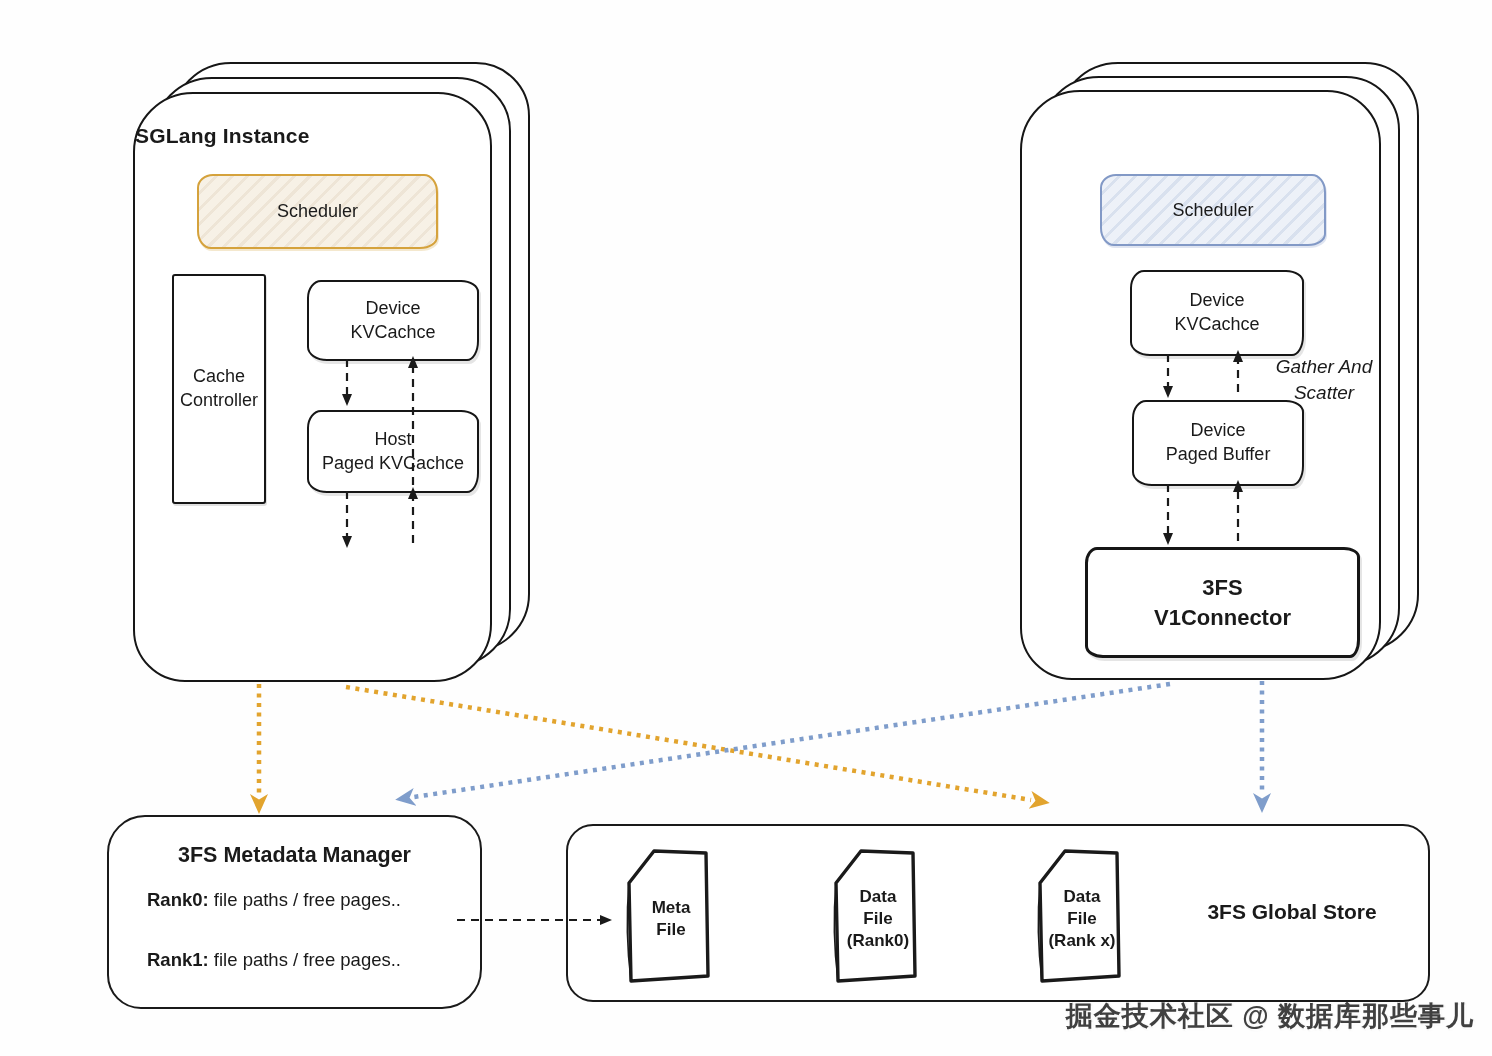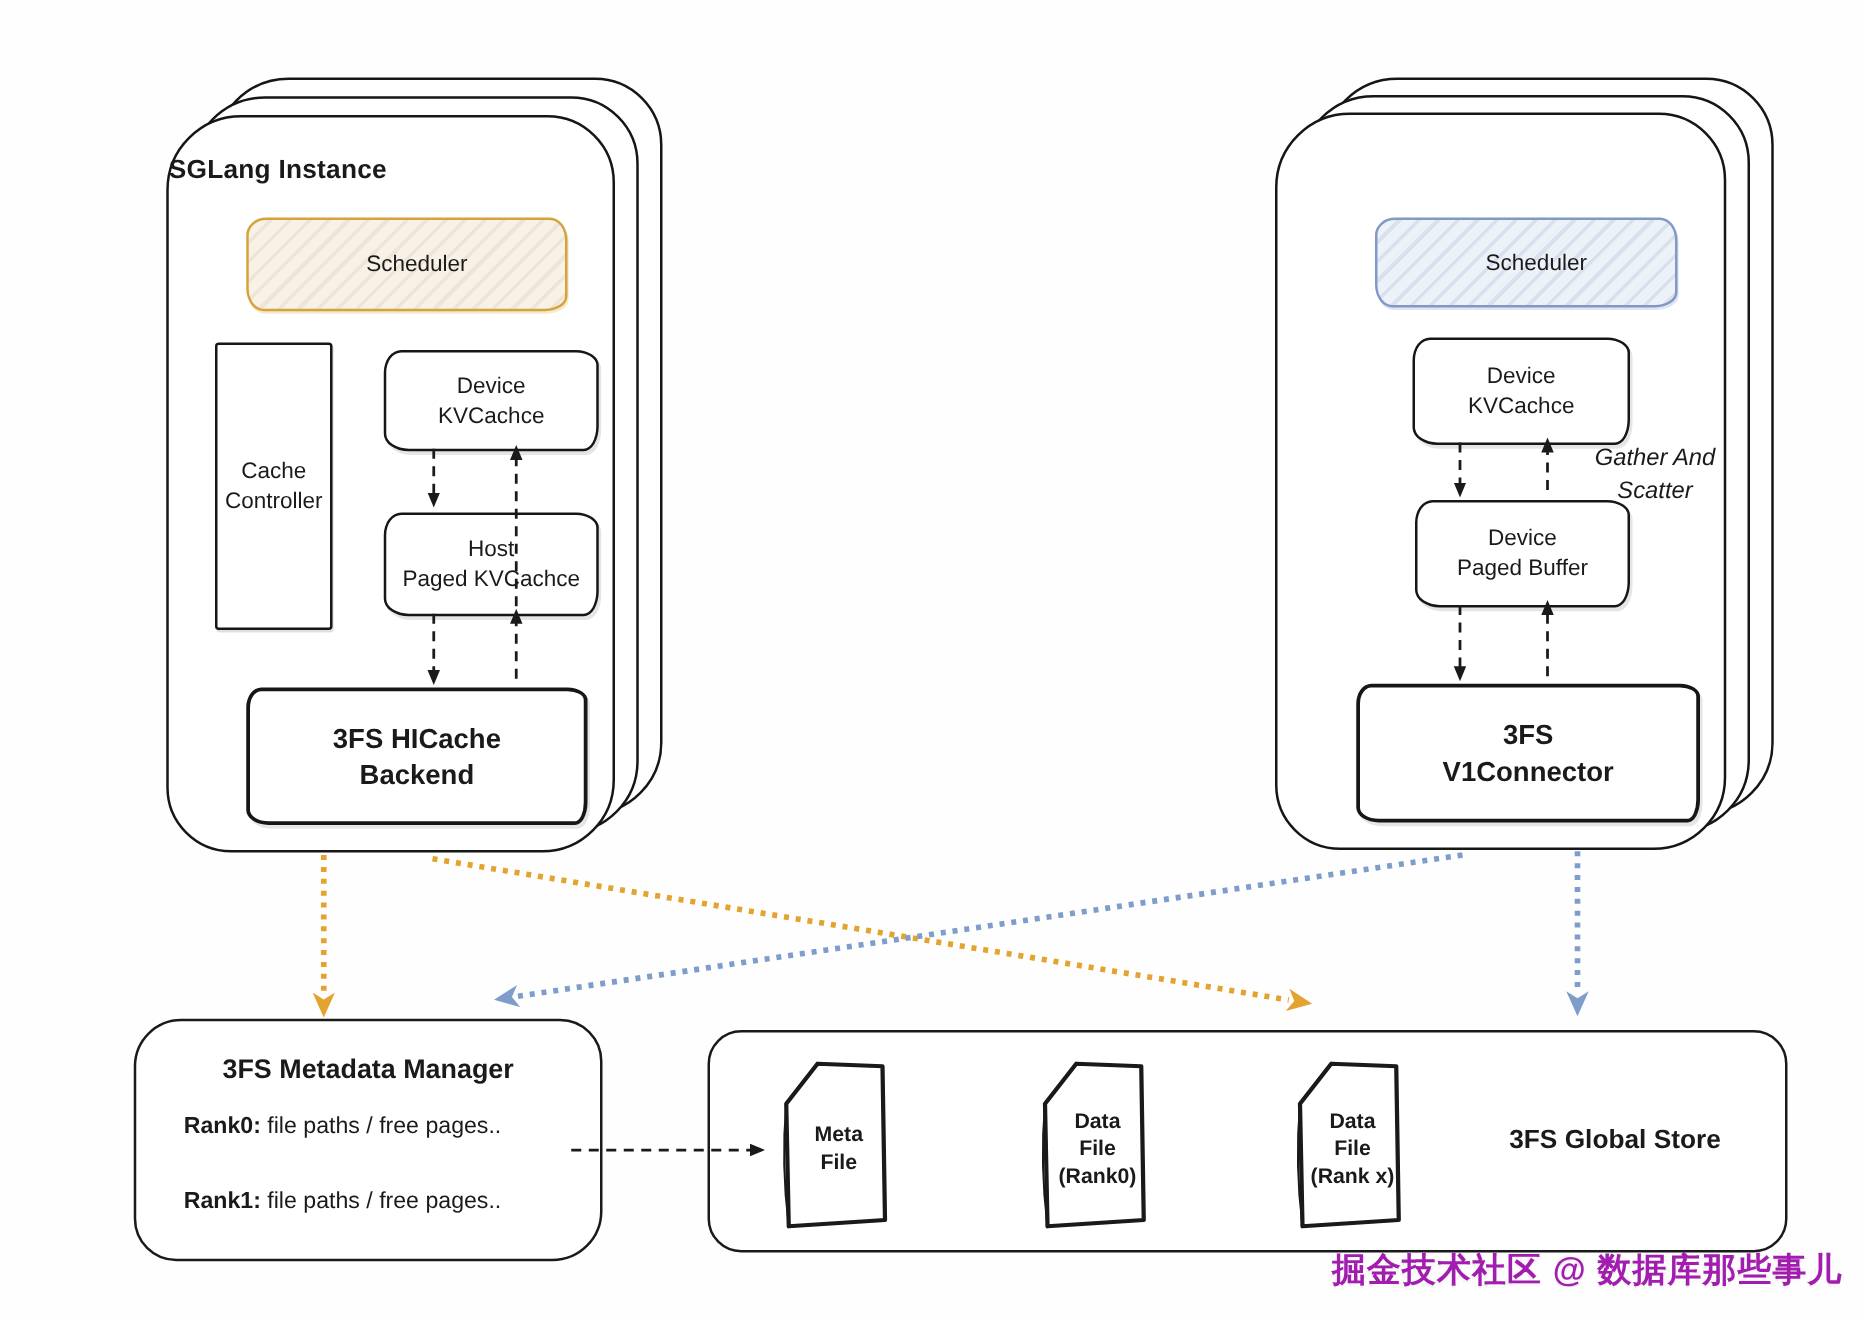--- a/index.html
+++ b/index.html
@@ -24,21 +24,20 @@
     border-radius:14px 18px 12px 20px / 18px 12px 20px 14px;
     box-shadow:2px 3px 0 rgba(0,0,0,0.10);
   }
   .boldbox{font-weight:bold;font-size:22px;border-width:3px;
     border-radius:12px 16px 10px 18px / 16px 10px 18px 12px;}
   .rect{border-radius:3px;box-shadow:1px 2px 0 rgba(0,0,0,0.12);}
   .sched{
     position:absolute;display:flex;align-items:center;justify-content:center;
     text-align:center;font-size:18px;
     border-radius:16px 14px 18px 14px / 14px 18px 12px 18px;
-    padding-left:16px;
   }
   .sched.orange{
     border:2.5px solid #D5A23C;
     background:repeating-linear-gradient(135deg, rgba(231,219,201,0.55) 0 3px, rgba(255,255,255,0) 3px 11px), #F7F1E6;
     box-shadow:1px 2px 0 rgba(213,162,60,0.25);
   }
   .sched.blue{
     border:2.5px solid #8299C6;
     background:repeating-linear-gradient(135deg, rgba(203,214,232,0.6) 0 3px, rgba(255,255,255,0) 3px 11px), #EDF1F8;
     box-shadow:1px 2px 0 rgba(130,153,198,0.25);
@@ -62,21 +61,21 @@
   .store-title{position:absolute;text-align:center;font-size:21px;font-weight:bold;}
   .file{position:absolute;width:96px;height:140px;}
   .file svg{position:absolute;inset:0;}
   .file .lbl{
     position:absolute;inset:14px 4px 6px 8px;display:flex;align-items:center;
     justify-content:center;text-align:center;font-weight:bold;font-size:17px;
     line-height:1.3;white-space:pre-line;
   }
   .watermark{
     position:absolute;right:18px;top:998px;font-size:27px;font-weight:bold;
-    color:#a21caf;text-shadow:2px 2px 1px rgba(255,255,255,0.95), 1px 1px 2px rgba(0,0,0,0.18);
+    color:#404040;text-shadow:2px 2px 1px rgba(255,255,255,0.95), 1px 1px 2px rgba(0,0,0,0.18);
     letter-spacing:1px;
   }
   
   svg.overlay{position:absolute;inset:0;pointer-events:none;}
   .dash{stroke:#1a1a1a;stroke-width:2.2;stroke-dasharray:8 6;fill:none;}
   .dotO{stroke:#E2A42E;stroke-width:4.5;stroke-dasharray:4 5.5;fill:none;}
   .dotB{stroke:#7F9DCB;stroke-width:4.5;stroke-dasharray:4 5.5;fill:none;}
 </style>
 </head>
 <body>
@@ -89,22 +88,20 @@
     <div class="inst-title">SGLang Instance</div>
     <div class="sched orange" style="left:62px;top:80px;width:237px;height:71px;">
       <span>Scheduler</span>
     </div>
     <div class="ibox rect" style="left:37px;top:180px;width:90px;height:226px;">Cache
 Controller</div>
     <div class="ibox" style="left:172px;top:186px;width:168px;height:77px;">Device
 KVCachce</div>
     <div class="ibox" style="left:172px;top:316px;width:168px;height:79px;">Host
 Paged KVCachce</div>
-    <div class="ibox boldbox" style="left:62px;top:456px;width:267px;height:104px;">3FS HICache
-Backend</div>
   </div>
 
   <div class="card" style="left:1058px;top:62px;width:357px;height:586px;"></div>
   <div class="card" style="left:1039px;top:76px;width:357px;height:586px;"></div>
   <div class="card" style="left:1020px;top:90px;width:357px;height:586px;">
     <div class="sched blue" style="left:78px;top:82px;width:222px;height:68px;">
       <span>Scheduler</span>
     </div>
     <div class="ibox" style="left:108px;top:178px;width:170px;height:82px;">Device
 KVCachce</div>

